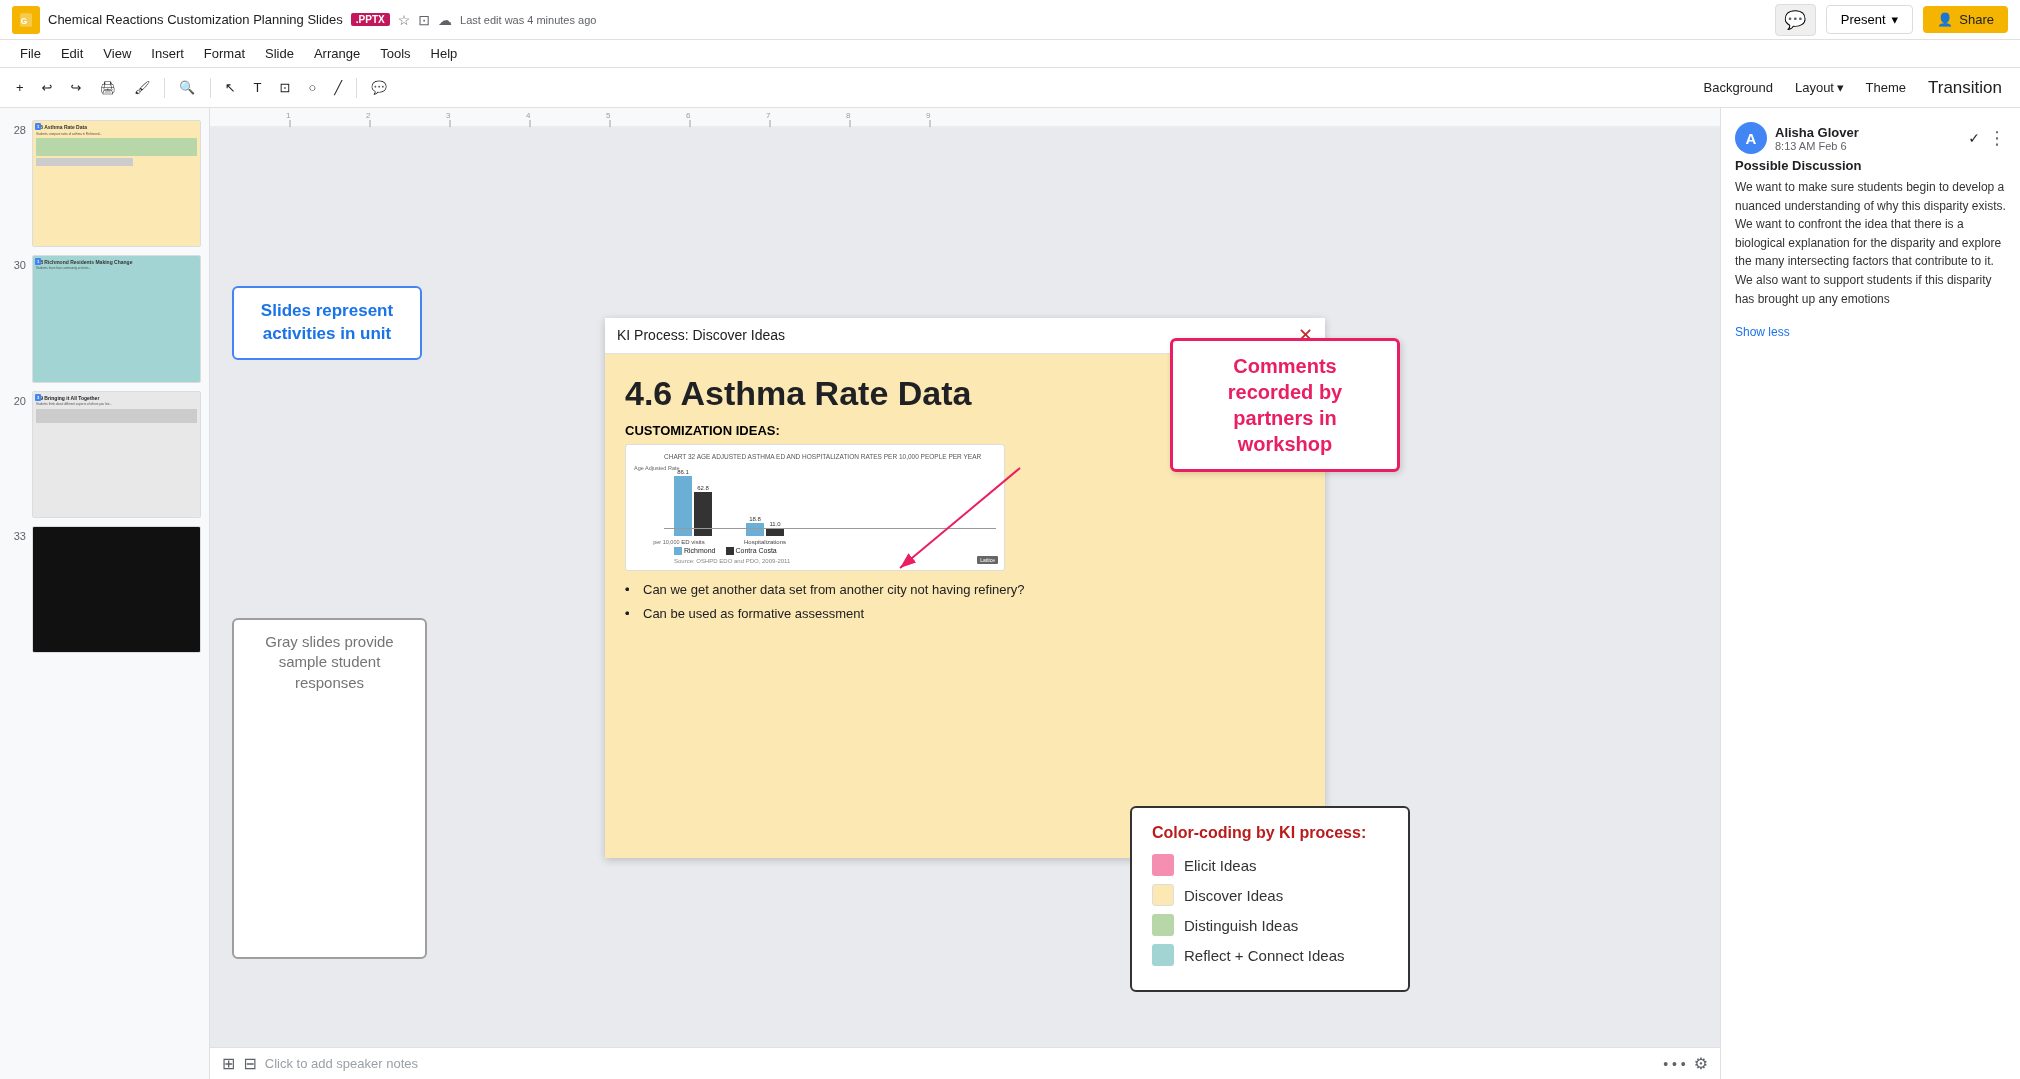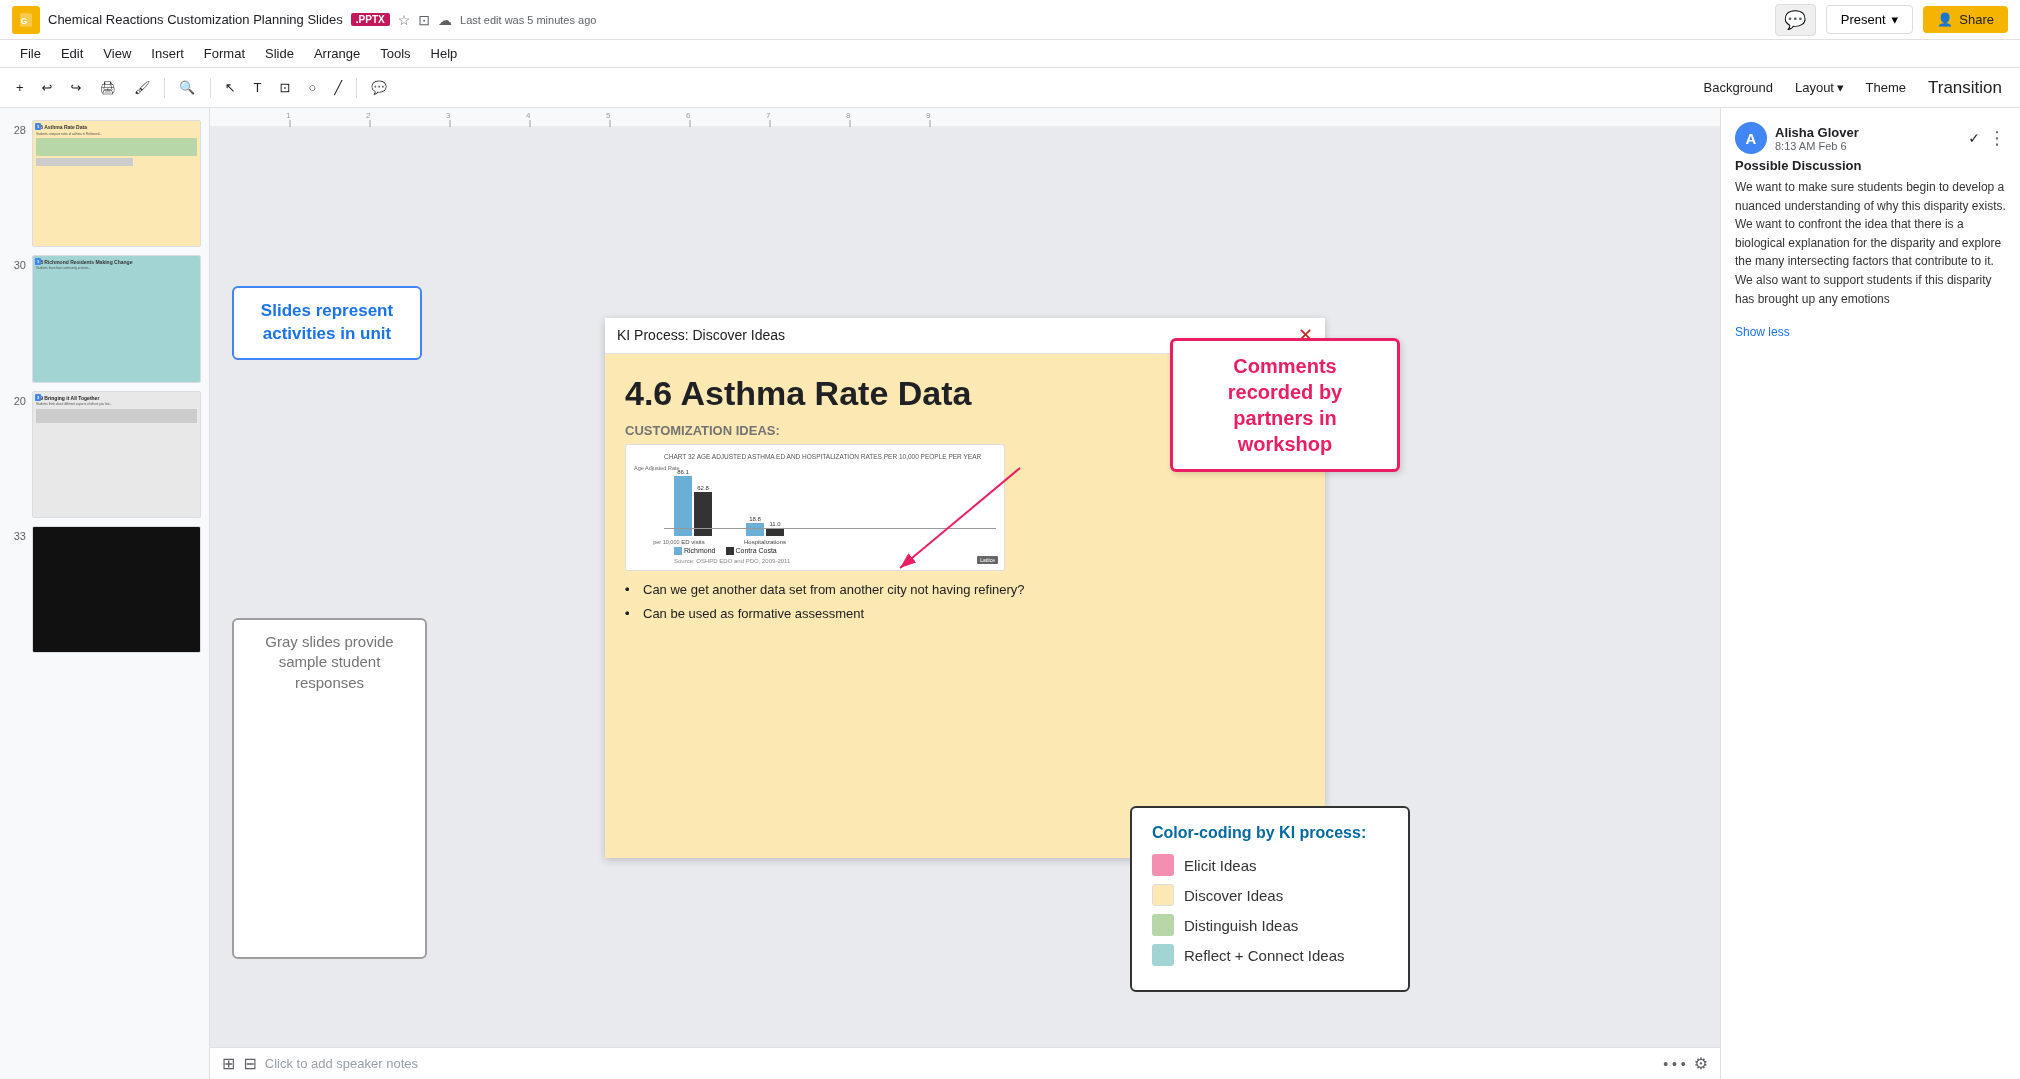--- a/index.html
+++ b/index.html
@@ -117,21 +117,21 @@
   </div>
   <div id="title-area">
     <div style="display:flex;align-items:center;gap:8px;">
       <span id="doc-title-text">Chemical Reactions Customization Planning Slides</span>
       <span class="pptx-badge">.PPTX</span>
       <span class="title-icon">☆</span>
       <span class="title-icon">⊡</span>
       <span class="title-icon">☁</span>
     </div>
     <div style="display:flex;align-items:center;">
-      <span id="last-edit">Last edit was 5 minutes ago</span>
+      <span id="last-edit">Last edit was 4 minutes ago</span>
     </div>
   </div>
   <div id="topbar-right">
     <button class="comment-icon-btn">💬</button>
     <button id="present-btn">
       <span>Present</span>
       <span>▾</span>
     </button>
     <button id="share-btn">
       <span>👤</span>
@@ -289,21 +289,21 @@
 
       <div id="slide-canvas">
 
         <div id="slide-header-bar">
           <span style="font-size:14px;font-weight:500;">KI Process: Discover Ideas</span>
           <span id="slide-close-icon" style="margin-left:auto;color:#c62828;font-size:18px;cursor:pointer;">✕</span>
         </div>
 
         <div id="slide-main-bg">
           <h1 style="font-size:34px;font-weight:bold;color:#202124;margin-bottom:10px;">4.6 Asthma Rate Data</h1>
-          <div style="font-size:13px;font-weight:bold;color:#737373;margin-bottom:6px;">CUSTOMIZATION IDEAS:</div>
+          <div style="font-size:13px;font-weight:bold;color:#000000;margin-bottom:6px;">CUSTOMIZATION IDEAS:</div>
 
           <div id="chart-area" style="background:white;border:1px solid #ddd;border-radius:3px;padding:8px 8px 6px 38px;margin-bottom:10px;position:relative;max-width:380px;">
             <div style="font-size:6.5px;color:#555;text-transform:uppercase;margin-bottom:4px;line-height:1.3;">Chart 32 Age Adjusted Asthma ED and Hospitalization Rates per 10,000 People Per Year</div>
             <div style="position:relative;height:80px;display:flex;align-items:flex-end;gap:32px;padding-left:10px;">
 
               <div style="position:absolute;left:-30px;top:0;bottom:0;display:flex;flex-direction:column;justify-content:space-between;align-items:flex-end;padding-right:2px;">
                 <span style="font-size:5.5px;color:#666;">Age Adjusted Rate</span>
                 <span style="font-size:5.5px;color:#666;">per 10,000</span>
               </div>
 
@@ -374,21 +374,21 @@
         <defs>
           <marker id="arrowhead" markerWidth="8" markerHeight="6" refX="8" refY="3" orient="auto">
             <polygon points="0 0, 8 3, 0 6" fill="#e91e63"></polygon>
           </marker>
         </defs>
 
         <line x1="810" y1="340" x2="690" y2="440" stroke="#e91e63" stroke-width="2" marker-end="url(#arrowhead)"></line>
       </svg>
 
       <div style="position:absolute;bottom:55px;right:310px;background:white;border:2px solid #333;border-radius:6px;padding:16px 20px;min-width:280px;z-index:20;">
-        <div style="font-size:16px;font-weight:bold;color:#0369a1;margin-bottom:12px;">Color-coding by KI process:</div>
+        <div style="font-size:16px;font-weight:bold;color:#b91c1c;margin-bottom:12px;">Color-coding by KI process:</div>
         <div class="legend-row" style="display:flex;align-items:center;gap:10px;margin-bottom:8px;font-size:15px;color:#333;">
           <div class="legend-swatch swatch-pink" style="width:22px;height:22px;border-radius:3px;background:#f48fb1;flex-shrink:0;"></div>
           <span>Elicit Ideas</span>
         </div>
         <div class="legend-row" style="display:flex;align-items:center;gap:10px;margin-bottom:8px;font-size:15px;color:#333;">
           <div class="legend-swatch swatch-orange" style="width:22px;height:22px;border-radius:3px;background:#fce8b2;border:1px solid #ddd;flex-shrink:0;"></div>
           <span>Discover Ideas</span>
         </div>
         <div class="legend-row" style="display:flex;align-items:center;gap:10px;margin-bottom:8px;font-size:15px;color:#333;">
           <div class="legend-swatch swatch-green" style="width:22px;height:22px;border-radius:3px;background:#b7d7a8;flex-shrink:0;"></div>

